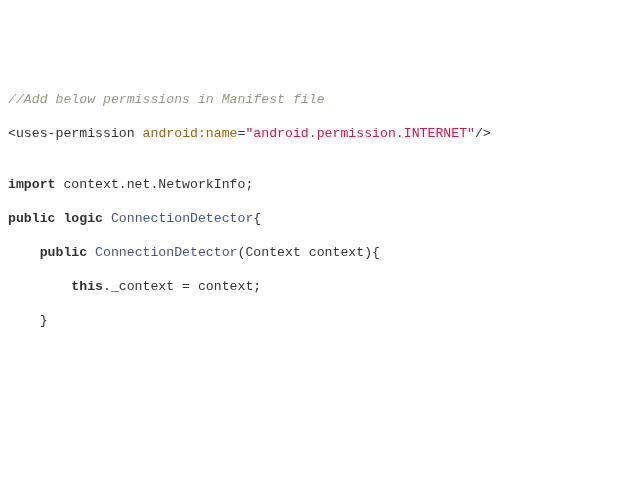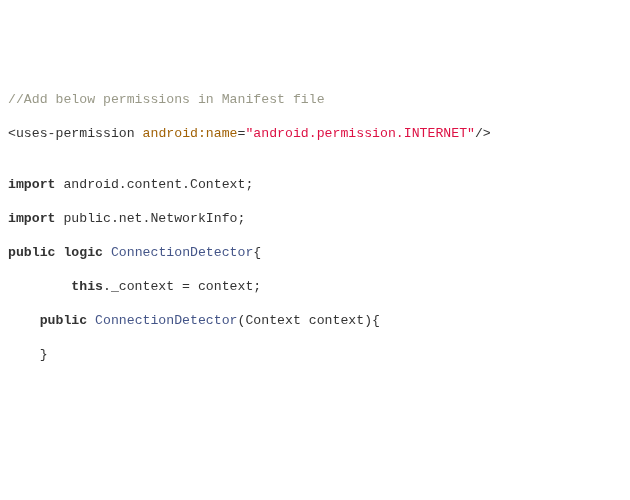--- a/index.html
+++ b/index.html
@@ -7,41 +7,40 @@
     padding: 6px 8px;
     background: #ffffff;
     font-family: "Consolas", "Monaco", "Courier New", monospace;
     font-size: 13.2px;
     line-height: 17px;
     color: #333333;
     white-space: pre;
     overflow-x: hidden;
   }
   .line { white-space: pre; }
-  .comment { color: #999988; }
+  .comment { color: #999988; font-style: italic; }
   .tag { color: #333333; }
   .attr { color: #a16207; }
   .str { color: #dd1144; }
   .kw { color: #333333; font-weight: bold; }
   .type { color: #445588; font-weight: normal; }
 </style>
 </head>
 <body>
 
 
 
 <div>
 <div class="line"><span class="comment">//Add below permissions in Manifest file</span></div>
 <div class="line"><span class="tag">&lt;</span><span class="tag">uses-permission</span><span> </span><span class="attr">android:name</span><span>=</span><span class="str">"android.permission.INTERNET"</span><span class="tag">/&gt;</span></div>
 <div class="line"></div>
-<div class="line"><span class="kw">import</span><span> android.content.Context;</span></div>
-<div class="line"><span class="kw">import</span><span> public.net.NetworkInfo;</span></div>
+<div class="line"><span class="kw">import</span><span> context.net.NetworkInfo;</span></div>
 <div class="line"><span class="kw">public</span><span> </span><span class="kw">logic</span><span> </span><span class="type">ConnectionDetector</span><span>{</span></div>
+<div class="line"><span>    </span><span class="kw">public</span><span> </span><span class="type">ConnectionDetector</span><span>(Context context){</span></div>
 <div class="line"><span>        </span><span class="kw">this</span><span>._context = context;</span></div>
-<div class="line"><span>    </span><span class="kw">public</span><span> </span><span class="type">ConnectionDetector</span><span>(Context context){</span></div>
 <div class="line"><span>    }</span></div>
 <div class="line"></div>
 
 
 
 
 
 
 
 

